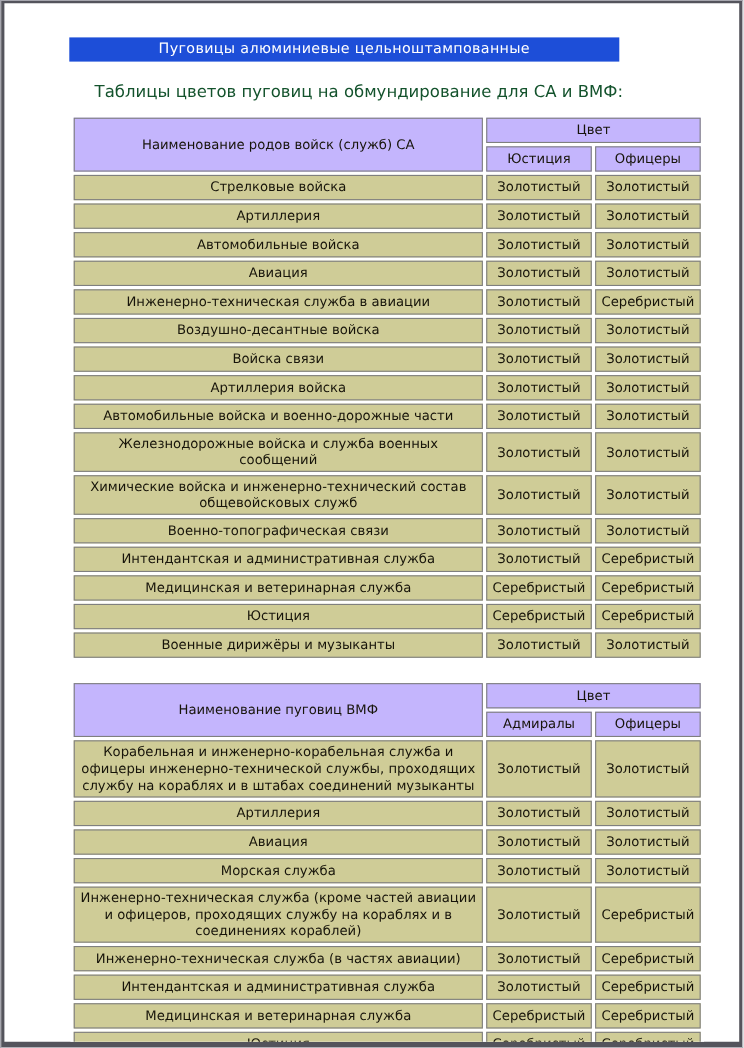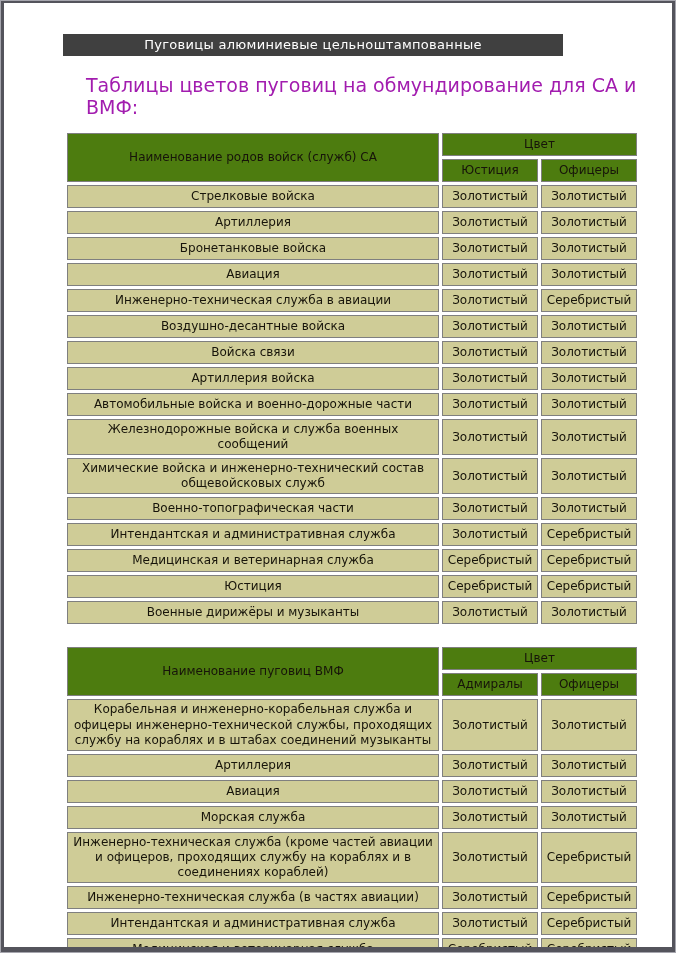--- a/index.html
+++ b/index.html
@@ -20,52 +20,52 @@
     border: 2px solid #54545c;
     border-left-width: 3px;
     border-right-width: 3px;
     border-bottom-width: 5px;
     background: #ffffff;
     overflow: hidden;
   }
   .banner {
     margin: 31px 0 0 59px;
     width: 500px; height: 22px;
-    background: #404040;
+    background: #1d4ed8;
     color: #ffffff;
     font-size: 13px;
     line-height: 22px;
     text-align: center;
     letter-spacing: 0.3px;
   }
   .subtitle {
     margin: 18px 0 0 82px;
-    font-size: 19px;
-    color: #a21caf;
+    font-size: 15px;
+    color: #14532d;
   }
   table.btn-table {
     border-collapse: separate;
     border-spacing: 3px;
     table-layout: fixed;
     margin: 12px 0 0 60px;
     background: #ffffff;
   }
   table.btn-table.second { margin-top: 17px; }
   .btn-table th, .btn-table td {
     border: 1px solid #7f7f7f;
     font-size: 12px;
     font-weight: normal;
     color: #17140a;
     text-align: center;
     vertical-align: middle;
     padding: 2px 4px;
     line-height: 1.26;
     overflow: hidden;
   }
-  .btn-table thead th { background: #4d7c0f; height: 17px; }
+  .btn-table thead th { background: #c4b5fd; height: 17px; }
   .btn-table tbody td { background: #cfcc97; height: 17px; }
   .col-name  { width: 372px; }
   .col-val   { width: 96px; }
 </style>
 </head>
 <body>
 
 <div class="frame">
   <div class="frame-inner">
 
@@ -96,21 +96,21 @@
             <td>Стрелковые войска</td>
             <td>Золотистый</td>
             <td>Золотистый</td>
           </tr>
           <tr>
             <td>Артиллерия</td>
             <td>Золотистый</td>
             <td>Золотистый</td>
           </tr>
           <tr>
-            <td>Бронетанковые войска</td>
+            <td>Автомобильные войска</td>
             <td>Золотистый</td>
             <td>Золотистый</td>
           </tr>
           <tr>
             <td>Авиация</td>
             <td>Золотистый</td>
             <td>Золотистый</td>
           </tr>
           <tr>
             <td>Инженерно-техническая служба в авиации</td>
@@ -141,21 +141,21 @@
             <td>Железнодорожные войска и служба военных сообщений</td>
             <td>Золотистый</td>
             <td>Золотистый</td>
           </tr>
           <tr>
             <td>Химические войска и инженерно-технический состав общевойсковых служб</td>
             <td>Золотистый</td>
             <td>Золотистый</td>
           </tr>
           <tr>
-            <td>Военно-топографическая части</td>
+            <td>Военно-топографическая связи</td>
             <td>Золотистый</td>
             <td>Золотистый</td>
           </tr>
           <tr>
             <td>Интендантская и административная служба</td>
             <td>Золотистый</td>
             <td>Серебристый</td>
           </tr>
           <tr>
             <td>Медицинская и ветеринарная служба</td>

